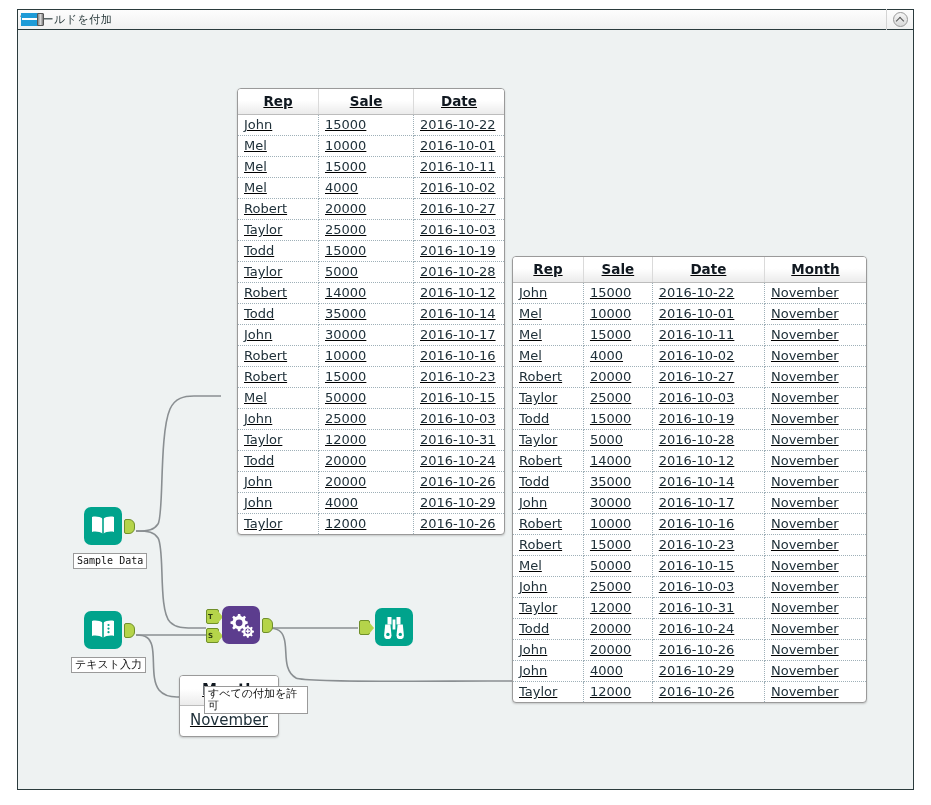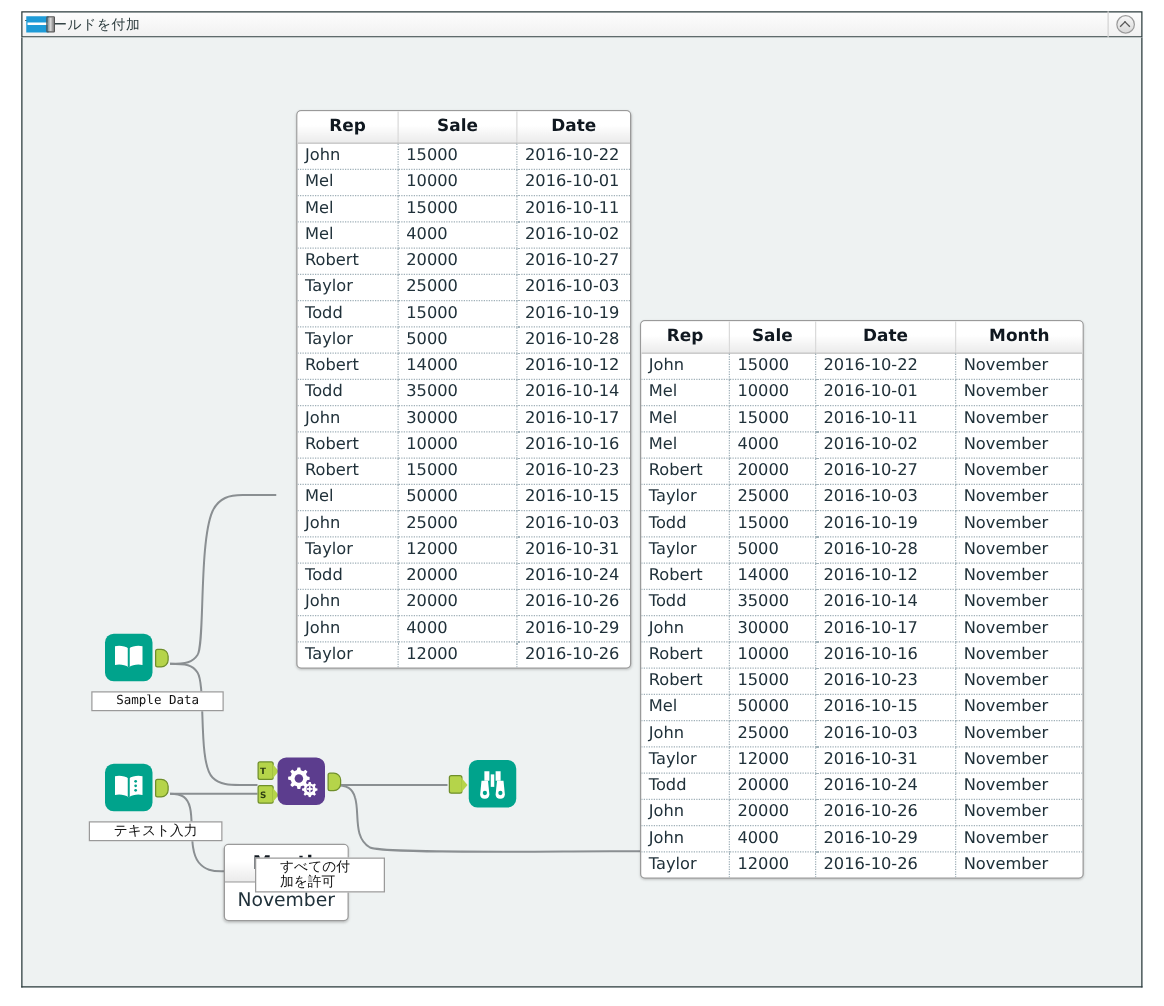--- a/index.html
+++ b/index.html
@@ -115,20 +115,21 @@
 
   
   .dtable {
     position: absolute;
     background: #ffffff;
     border: 1px solid #9a9a9a;
     border-radius: 4px;
     box-shadow: 0 1px 2px rgba(0,0,0,0.18);
     box-sizing: border-box;
     overflow: hidden;
+    text-decoration: underline;
   }
   .dtable table {
     border-collapse: collapse;
     width: 100%;
     font-size: 13px;
     color: #20313a;
   }
   .dtable th {
     background: linear-gradient(#ffffff 0%, #ffffff 45%, #ebebeb 100%);
     font-weight: bold;
@@ -186,21 +187,21 @@
     justify-content: center;
   }
   .tool-icon.teal { background: #00a38c; }
   .tool-icon.purple { background: #5c3d8e; }
   .tool-label {
     position: absolute;
     background: #ffffff;
     border: 1px solid #9a9a9a;
     font-size: 10px;
     color: #111;
-    padding: 1px 19px;
+    padding: 1px 3px;
     box-sizing: border-box;
     line-height: 12px;
     white-space: nowrap;
   }
   .tool-label.mono { font-family: "DejaVu Sans Mono", monospace; }
   .tool-label.jp { font-family: "DejaVu Sans", sans-serif; font-size: 11px; }
 
   .anchor {
     position: absolute;
     width: 11px;

